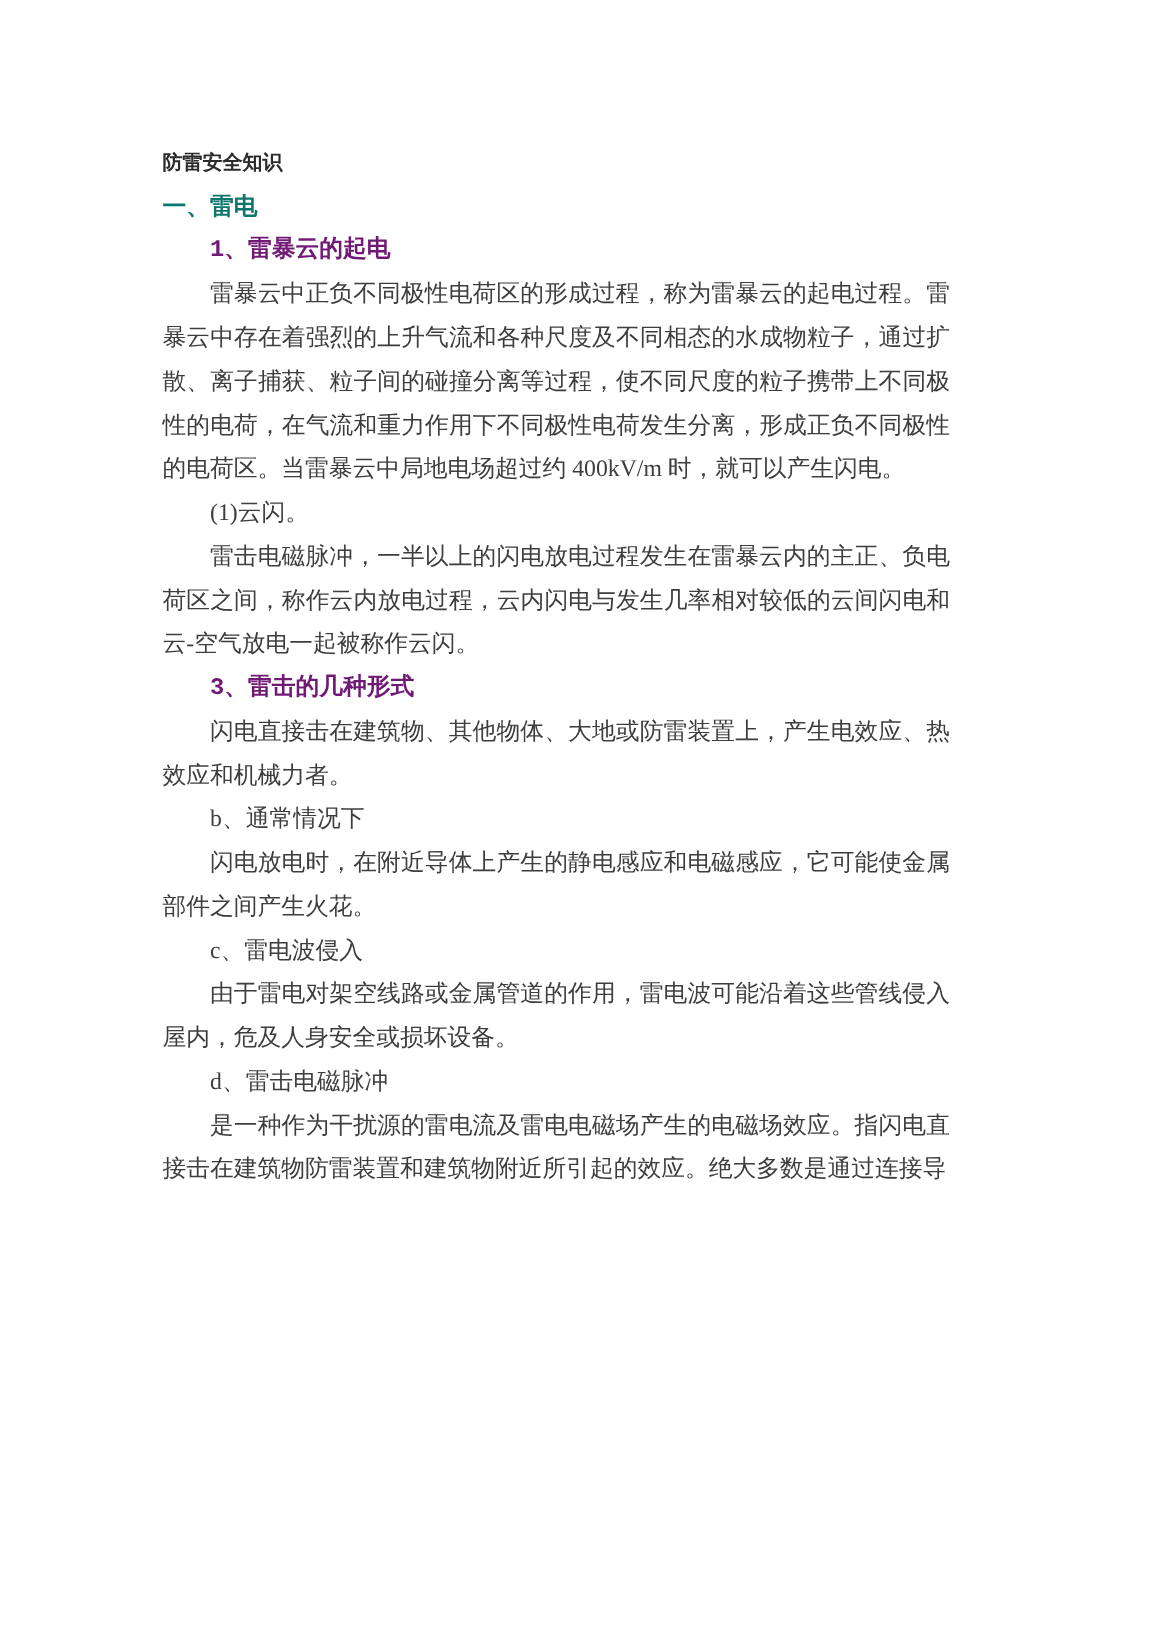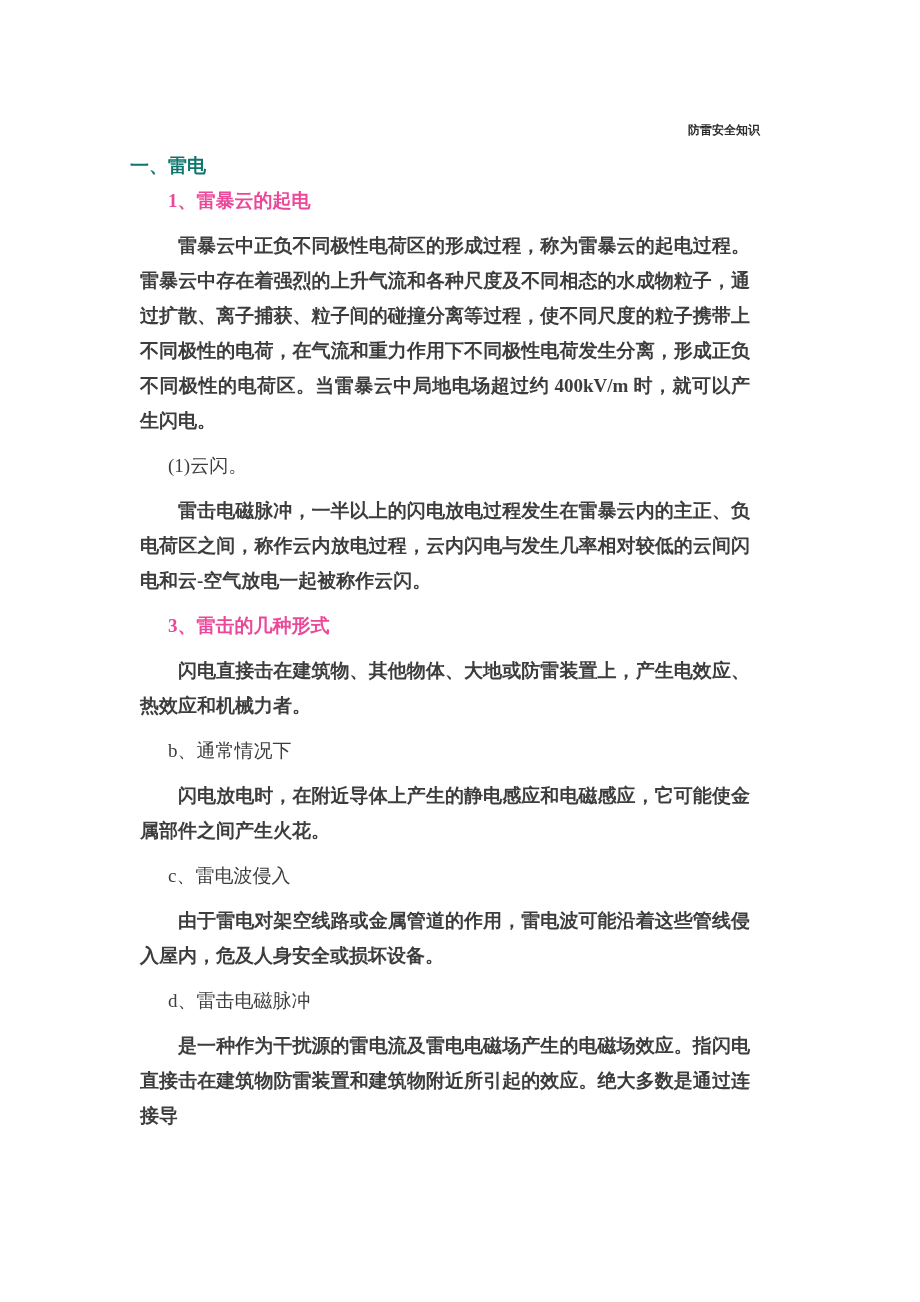--- a/index.html
+++ b/index.html
@@ -18,43 +18,43 @@
     height: 1302px;
     padding: 113px 160px 0 130px;
     background: #ffffff;
     font-family: "Liberation Serif", "DejaVu Serif", serif;
     font-size: 19px;
     line-height: 35px;
     color: #3d3d3d;
   }
   .doc-title {
     margin: 0;
-    font-size: 12px;
+    font-size: 16px;
     font-weight: bold;
     color: #2b2b2b;
-    text-align: right;
+    text-align: left;
     line-height: 35px;
   }
   .h1 {
     font-weight: bold;
     color: #0f766e;
   }
   .h2 {
     font-weight: bold;
-    color: #ec4899;
+    color: #701a75;
     text-indent: 2em;
+    font-family: Liberation Mono, monospace;
   }
   .sub {
     text-indent: 2em;
   }
   .para {
-    margin: 10px;
+    margin: 0;
     text-indent: 2em;
     text-align: justify;
-    font-weight: bold;
   }
 </style>
 </head>
 <body>
 
 <div class="page">
   <h1 class="doc-title">防雷安全知识</h1>
 
   <div class="h1">一、雷电</div>
   <div class="h2">1、雷暴云的起电</div>

